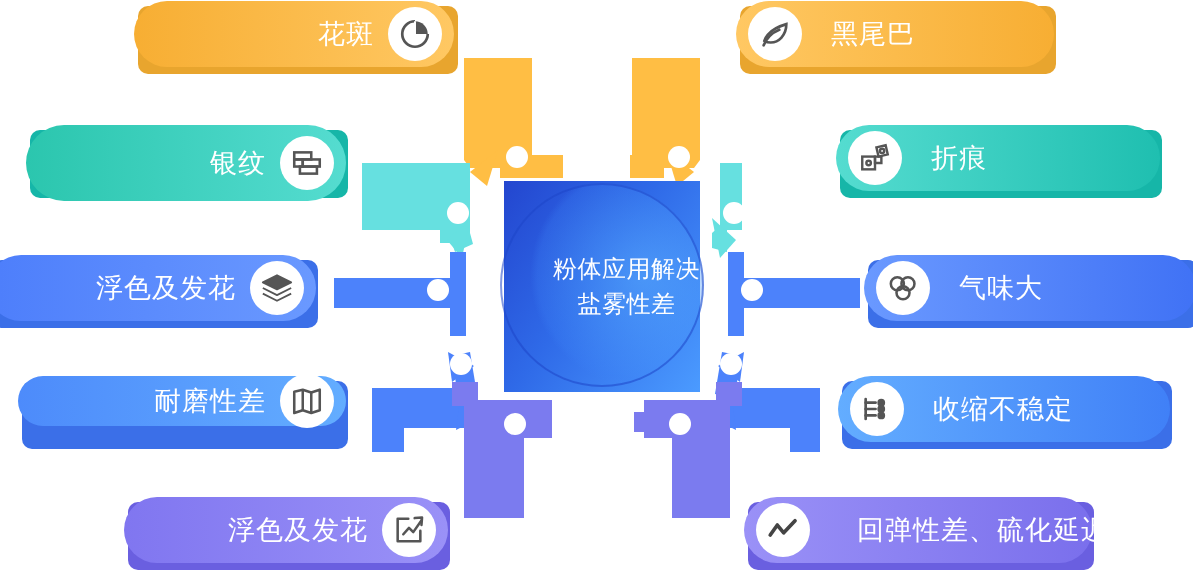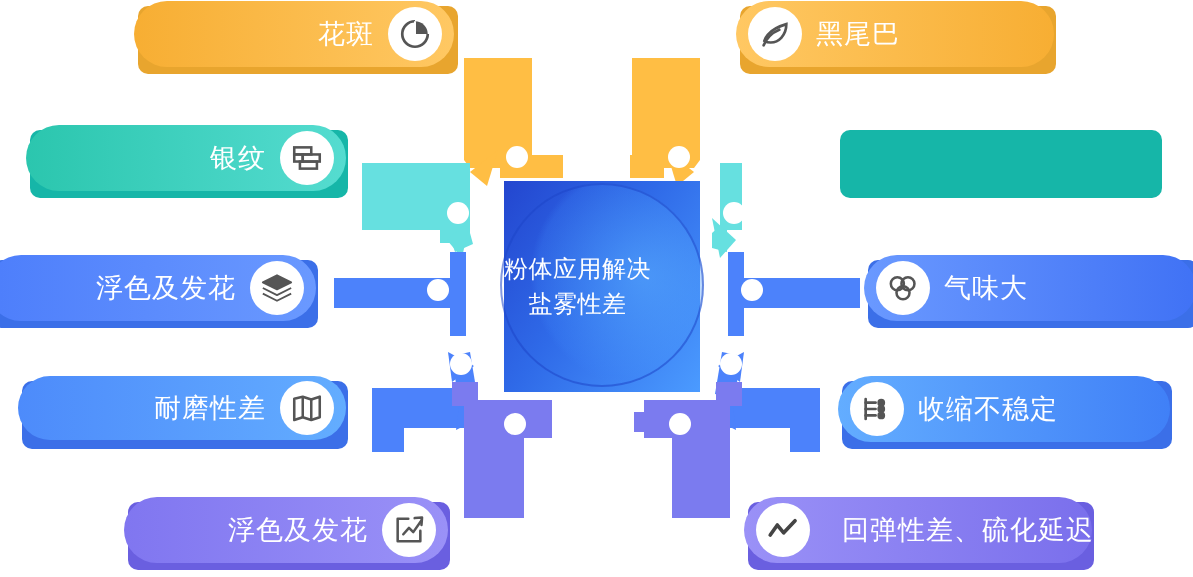--- a/index.html
+++ b/index.html
@@ -23,40 +23,40 @@
   .pill .label{
     color:#ffffff;
     font-size:27px;
     letter-spacing:1px;
     white-space:nowrap;
     line-height:1;
   }
   .pill.right-icon{justify-content:flex-end;padding-right:12px;}
   .pill.left-icon{justify-content:flex-start;padding-left:12px;}
   .pill.right-icon .label{margin-right:14px;}
-  .pill.left-icon .label{margin-left:14px;}
+  .pill.left-icon .label{margin-left:29px;}
 
   .icon-badge{
     width:54px;height:54px;border-radius:50%;
     background:#ffffff;
     display:flex;align-items:center;justify-content:center;
     flex:0 0 54px;
     box-shadow:0 0 0 0 rgba(0,0,0,0);
   }
   .icon-badge svg{display:block;}
 
   
   .plate{position:absolute;border-radius:10px;z-index:4;}
 
   
   #center{
     position:absolute;left:504px;top:181px;width:196px;height:211px;
     z-index:6;
     background:linear-gradient(125deg,#2346cf 0%,#2f6ae8 45%,#4b9bff 100%);
-    display:flex;align-items:center;justify-content:flex-start;
+    display:flex;align-items:center;justify-content:flex-end;
   }
   #center .ring{
     position:absolute;left:-4px;top:2px;width:204px;height:204px;
     border-radius:50%;
     background:radial-gradient(circle at 70% 45%, rgba(90,175,255,.55) 0%, rgba(60,130,245,.25) 58%, rgba(20,50,170,.0) 62%);
     box-shadow:inset 0 0 0 2px rgba(30,70,200,.55);
   }
   #center .center-text{
     position:relative;z-index:2;color:#fff;font-size:24px;line-height:1.45;
     text-align:center;letter-spacing:.5px;
@@ -168,32 +168,44 @@
   <div class="pill left-icon" style="left:736px;top:1px;width:318px;height:66px;background:linear-gradient(90deg,#FFC863 0%,#F7AE33 100%);">
     <span class="icon-badge">
       <svg width="34" height="34" viewBox="0 0 24 24" fill="none" stroke="#555" stroke-width="1.9" stroke-linecap="round">
         <path d="M20 5c0 8-5.5 13-11 13-2.5 0-4.5-1.2-4.5-1.2S6 9 20 5z"></path>
         <path d="M4 20c2-5 6-9 11-11"></path>
       </svg>
     </span>
     <span class="label">黑尾巴</span>
   </div>
 
-  <div class="pill right-icon" style="left:26px;top:125px;width:320px;height:66px;background:linear-gradient(90deg,#2BC6AE 0%,#55DCD0 100%);">
+  <div class="pill right-icon" style="left:26px;top:125px;width:320px;height:76px;background:linear-gradient(90deg,#2BC6AE 0%,#55DCD0 100%);">
     <span class="label">银纹</span>
     <span class="icon-badge">
       <svg width="34" height="34" viewBox="0 0 24 24" fill="none" stroke="#555" stroke-width="1.8">
         <rect x="3" y="4.5" width="12" height="5"></rect>
         <rect x="3" y="9.5" width="6" height="5"></rect>
         <rect x="9" y="9.5" width="12" height="5"></rect>
         <rect x="7" y="14.5" width="12" height="5"></rect>
       </svg>
     </span>
   </div>
 
+  <div class="pill left-icon" style="left:836px;top:125px;width:324px;height:66px;background:linear-gradient(90deg,#55DCD0 0%,#1FBFB0 100%);">
+    <span class="icon-badge">
+      <svg width="34" height="34" viewBox="0 0 24 24" fill="none" stroke="#555" stroke-width="1.7">
+        <rect x="3" y="11" width="9" height="9"></rect>
+        <path d="M12 11h4.5v4.5H12z"></path>
+        <path d="M13 4.5 L19.5 3 L21 9.5 L14.5 11 Z"></path>
+        <circle cx="7.5" cy="15.5" r="1.6"></circle>
+        <circle cx="17" cy="7" r="1.5"></circle>
+      </svg>
+    </span>
+    <span class="label">折痕</span>
+  </div>
 
   <div class="pill right-icon" style="left:-12px;top:255px;width:328px;height:66px;background:linear-gradient(90deg,#4D7EFB 0%,#6A99FF 100%);">
     <span class="label">浮色及发花</span>
     <span class="icon-badge">
       <svg width="34" height="34" viewBox="0 0 24 24" fill="#555" stroke="#555" stroke-width="1.3" stroke-linejoin="round">
         <path d="M12 3 L22 8 L12 13 L2 8 Z"></path>
         <path d="M2 12 L12 17 L22 12" fill="none"></path>
         <path d="M2 16 L12 21 L22 16" fill="none"></path>
       </svg>
     </span>
@@ -203,21 +215,21 @@
     <span class="icon-badge">
       <svg width="34" height="34" viewBox="0 0 24 24" fill="none" stroke="#555" stroke-width="1.8">
         <circle cx="8" cy="9" r="4.6"></circle>
         <circle cx="15.5" cy="9" r="4.6"></circle>
         <circle cx="12" cy="15.4" r="4.6"></circle>
       </svg>
     </span>
     <span class="label">气味大</span>
   </div>
 
-  <div class="pill right-icon" style="left:18px;top:376px;width:328px;height:64px;background:linear-gradient(90deg,#4D8BFB 0%,#63ADFF 100%);">
+  <div class="pill right-icon" style="left:18px;top:376px;width:328px;height:50px;background:linear-gradient(90deg,#4D8BFB 0%,#63ADFF 100%);">
     <span class="label">耐磨性差</span>
     <span class="icon-badge">
       <svg width="34" height="34" viewBox="0 0 24 24" fill="none" stroke="#555" stroke-width="1.8" stroke-linejoin="round">
         <path d="M3 5.5 L9 4 L15 6 L21 4 L21 18.5 L15 20.5 L9 18.5 L3 20.5 Z"></path>
         <path d="M9 4 L9 18.5"></path>
         <path d="M15 6 L15 20.5"></path>
       </svg>
     </span>
   </div>
 

